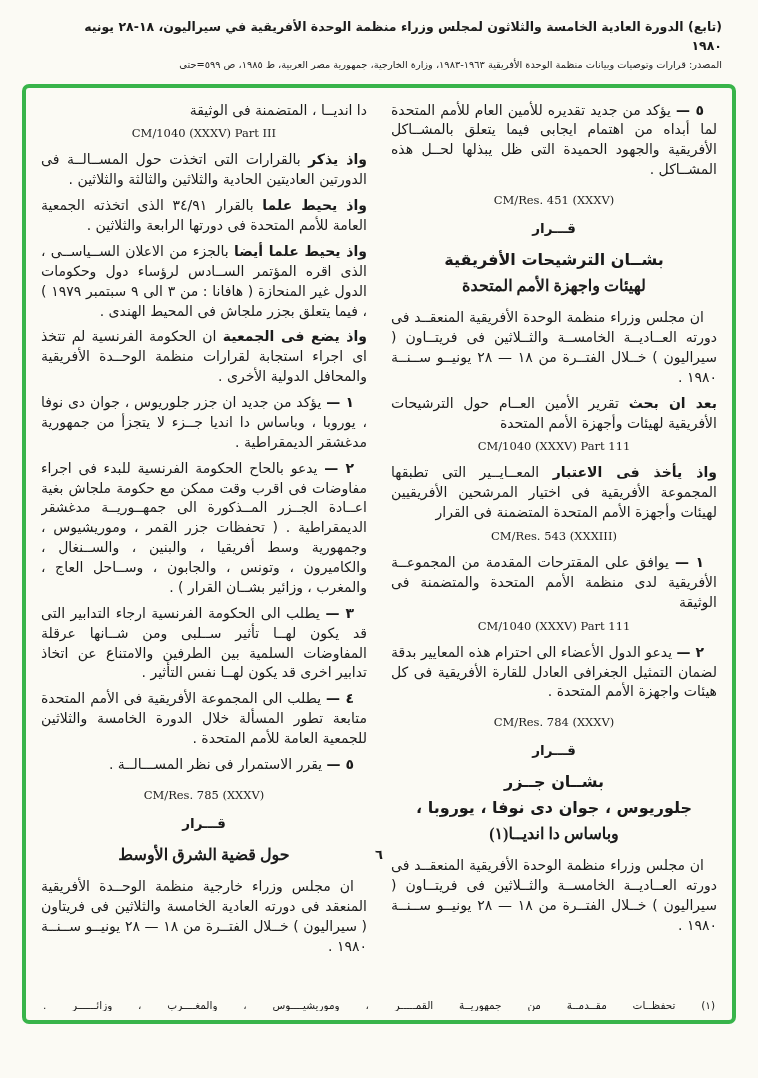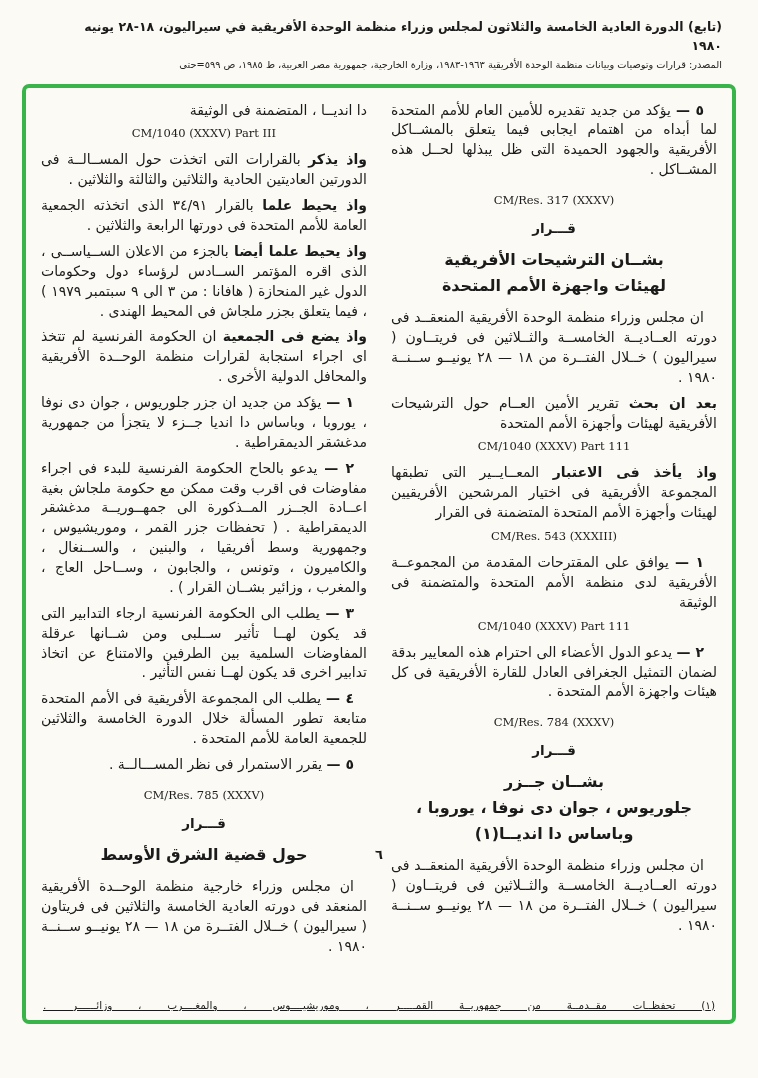--- a/index.html
+++ b/index.html
@@ -46,29 +46,29 @@
   }
   .ref.tight{margin:1px 2px 10px;}
   .h-qarar{
     font-size:13.5px;font-weight:bold;text-align:center;
     letter-spacing:1px;margin:13px 0 11px;
   }
   .h-sub{
     font-size:16px;font-weight:bold;text-align:center;
     line-height:1.6;margin:0;
   }
-  .h-sub.gap-after{margin-bottom:10px;}
+  .h-sub.gap-after{margin-bottom:10px;font-family:Liberation Serif, serif;}
   .footnote{
     flex:0 0 auto;
     font-size:10.5px;
     margin-top:10px;padding:3px 2px 0;
     direction:rtl;
     text-align:justify;
     text-align-last:justify;
-    white-space:nowrap;overflow:hidden;text-decoration:underline;
+    white-space:nowrap;overflow:hidden;
   }
   .page-number{
     position:absolute;bottom:14px;left:0;right:0;
     text-align:center;font-size:13px;font-weight:bold;
   }
 </style>
 </head>
 <body>
 
 <div class="page">
@@ -76,21 +76,21 @@
   <header class="doc-header">
     <div class="hdr-line1">(تابع) الدورة العادية الخامسة والثلاثون لمجلس وزراء منظمة الوحدة الأفريقية في سيراليون، ١٨-٢٨ يونيه ١٩٨٠</div>
     <div class="hdr-line2">المصدر: قرارات وتوصيات وبيانات منظمة الوحدة الأفريقية ١٩٦٣-١٩٨٣، وزارة الخارجية، جمهورية مصر العربية، ط ١٩٨٥، ص ٥٩٩=حتى</div>
   </header>
 
   <main class="frame">
     <div class="columns">
 
       <section class="col">
         <p class="para"><b class="lead">٥ —</b> <span>يؤكد من جديد تقديره للأمين العام للأمم المتحدة لما أبداه من اهتمام ايجابى فيما يتعلق بالمشــاكل الأفريقية والجهود الحميدة التى ظل يبذلها لحــل هذه المشــاكل .</span></p>
-        <div class="ref">CM/Res. 317 (XXXV)</div>
+        <div class="ref">CM/Res. 451 (XXXV)</div>
         <div class="h-qarar">قـــرار</div>
         <div class="h-sub">بشــان الترشيحات الأفريقية</div>
         <div class="h-sub gap-after">لهيئات واجهزة الأمم المتحدة</div>
         <p class="para">ان مجلس وزراء منظمة الوحدة الأفريقية المنعقــد فى دورته العــاديــة الخامســة والثــلاثين فى فريتــاون ( سيراليون ) خــلال الفتــرة من ١٨ — ٢٨ يونيــو ســنــة ١٩٨٠ .</p>
         <p class="para flush"><b class="lead">بعد ان بحث</b> <span>تقرير الأمين العــام حول الترشيحات الأفريقية لهيئات وأجهزة الأمم المتحدة</span></p>
         <div class="ref tight">CM/1040 (XXXV) Part 111</div>
         <p class="para flush"><b class="lead">واذ يأخذ فى الاعتبار</b> <span>المعــايــير التى تطبقها المجموعة الأفريقية فى اختيار المرشحين الأفريقيين لهيئات وأجهزة الأمم المتحدة المتضمنة فى القرار</span></p>
         <div class="ref tight">CM/Res. 543 (XXXIII)</div>
         <p class="para"><b class="lead">١ —</b> <span>يوافق على المقترحات المقدمة من المجموعــة الأفريقية لدى منظمة الأمم المتحدة والمتضمنة فى الوثيقة</span></p>
         <div class="ref tight">CM/1040 (XXXV) Part 111</div>

